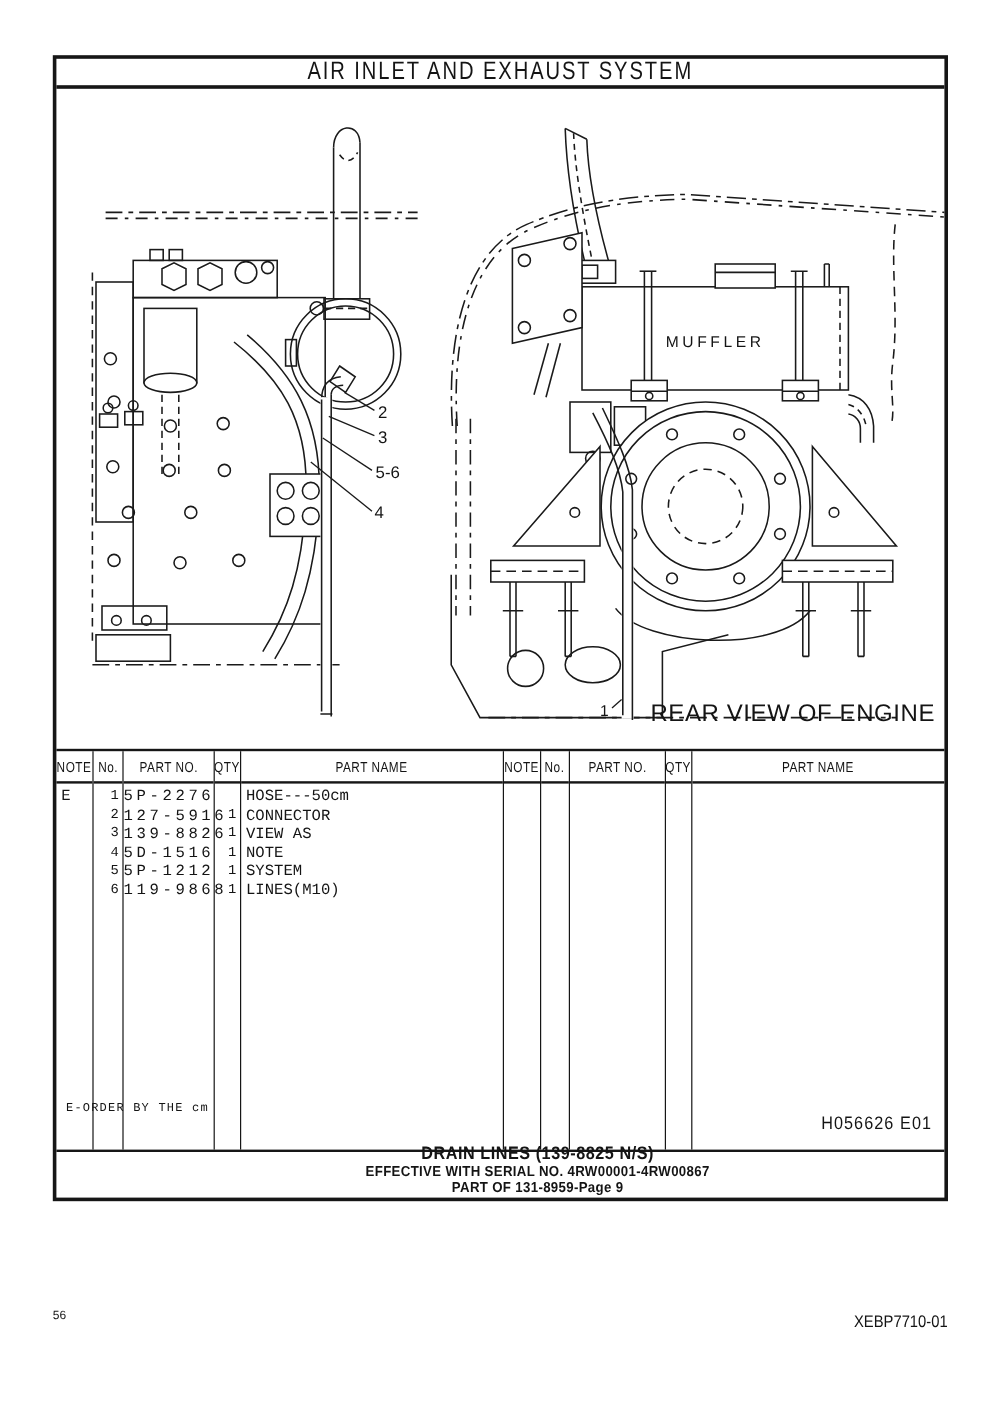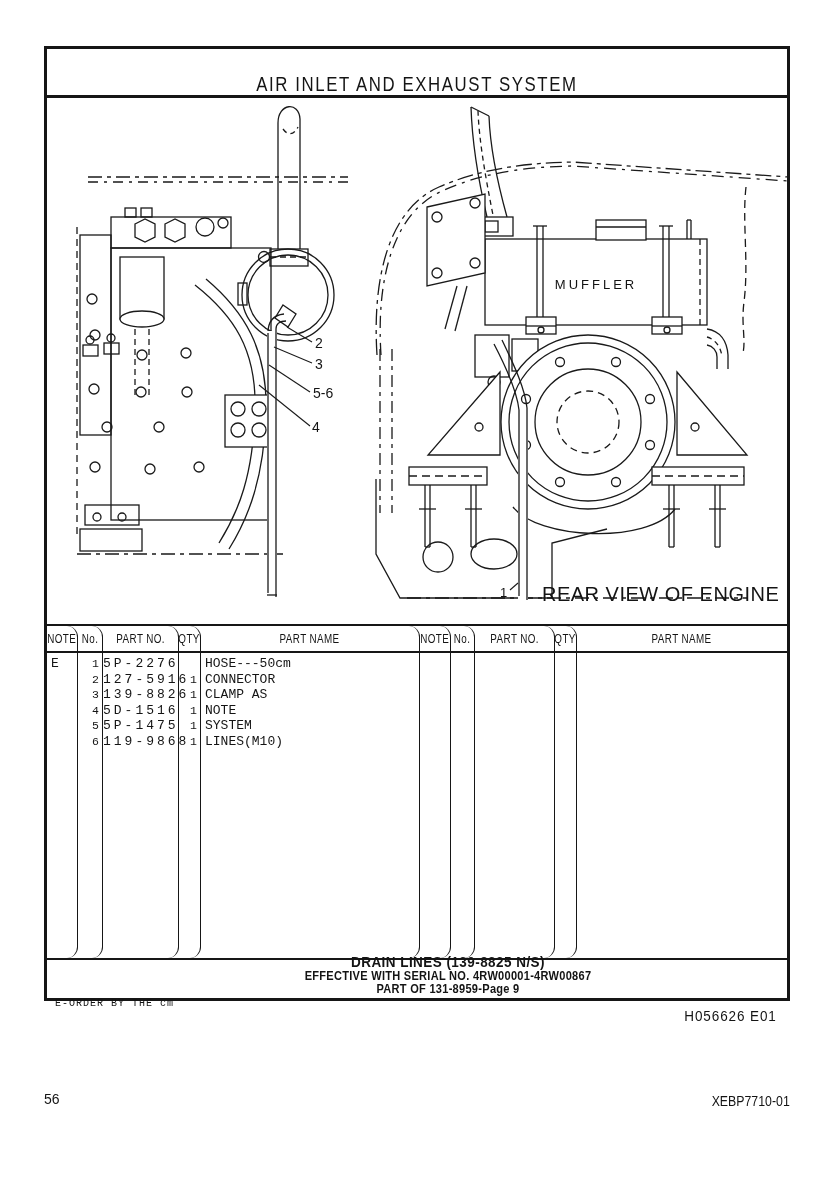--- a/index.html
+++ b/index.html
@@ -9,72 +9,72 @@
     font-family:"Liberation Sans", sans-serif; color:#141414;
     overflow:hidden;
   }
   .frame {
     position:absolute; left:44px; top:46px; width:746px; height:955px;
     border:3px solid #161616;
   }
   .title-band {
     position:absolute; left:0; top:0; width:100%; height:25px;
     border-bottom:3px solid #161616;
-    display:flex; align-items:center; justify-content:center;margin-top:24px;
+    display:flex; align-items:center; justify-content:center;
   }
   .title-text {
     font-size:21px; letter-spacing:2px; white-space:nowrap;
     transform:scaleX(0.8); font-weight:400;
   }
   .drawing-area { position:absolute; left:0; top:28px; width:740px; height:547px; }
   svg text { font-family:"Liberation Sans", sans-serif; fill:#141414; }
 
   
   .ptable {
     position:absolute; left:0; top:575px; width:740px; height:336px;
     border-top:2.5px solid #161616; border-bottom:2.5px solid #161616;
     display:flex;
   }
-  .col { height:100%; border-right:1.5px solid #161616;border-radius:11px; }
+  .col { height:100%; border-right:1.5px solid #161616; }
   .col:last-child { border-right:none; }
   .w-note1 { width:31px; }  .w-no1 { width:25px; }  .w-pn1 { width:76px; }
   .w-qty1 { width:22px; }   .w-name1 { width:219px; }
   .w-note2 { width:31px; }  .w-no2 { width:24px; }  .w-pn2 { width:80px; }
   .w-qty2 { width:22px; }   .w-name2 { flex:1; }
   .hcell {
     height:27px; border-bottom:2px solid #161616;
     display:flex; align-items:center; justify-content:center; overflow:hidden;
   }
   .htext { font-size:12px; letter-spacing:0.5px; transform:scaleX(0.82); white-space:nowrap; }
   .tbody { padding-top:3px; font-family:"Liberation Mono", monospace; }
   .tline { height:15.5px; line-height:15.5px; font-size:13px; white-space:nowrap; overflow:visible; }
   .al { padding-left:4px; text-align:left; }
   .ar { padding-right:3px; text-align:right; }
   .ac { text-align:center; }
   .sm { font-size:11.5px; }
   .pnspace { letter-spacing:3px; }
 
   
-  .footband { position:absolute; left:0; top:945px; width:740px; height:35px; }
+  .footband { position:absolute; left:0; top:866px; width:740px; height:35px; }
   .order-note {
     position:absolute; left:8px; top:4px;
     font-family:"Liberation Mono", monospace; font-size:10px; letter-spacing:1px;
   }
   .revision {
     position:absolute; right:10px; bottom:5px;
     font-size:15px; letter-spacing:1px; transform:scaleX(0.9); transform-origin:right;
   }
 
   
   .caption { position:absolute; left:0; top:954px; width:840px; text-align:center;margin-left:28px; }
   .cap1 { font-size:15px; letter-spacing:0.5px; transform:scaleX(0.9); line-height:16px; }
   .cap2, .cap3 { font-size:12px; letter-spacing:0.3px; transform:scaleX(0.92); line-height:13px; font-weight:700; }
   .cap1 { font-weight:700; }
 
-  .pageno { position:absolute; left:44px; top:1091px; font-size:14px; }
+  .pageno { position:absolute; left:44px; top:1091px; font-size:10px; }
   .formno { position:absolute; right:50px; top:1093px; font-size:14px; transform:scaleX(0.88); transform-origin:right; }
 </style>
 </head>
 <body>
 
 <div class="page">
   <div class="frame">
 
     <div class="title-band">
       <div class="title-text">AIR INLET AND EXHAUST SYSTEM</div>
@@ -310,21 +310,21 @@
       </div>
       <div class="col w-pn1">
         <div class="hcell">
             <span class="htext">PART NO.</span>
           </div>
         <div class="tbody">
           <div class="tline ac pnspace">5P-2276</div>
           <div class="tline ac pnspace">127-5916</div>
           <div class="tline ac pnspace">139-8826</div>
           <div class="tline ac pnspace">5D-1516</div>
-          <div class="tline ac pnspace">5P-1475</div>
+          <div class="tline ac pnspace">5P-1212</div>
           <div class="tline ac pnspace">119-9868</div>
         </div>
       </div>
       <div class="col w-qty1">
         <div class="hcell">
             <span class="htext">QTY</span>
           </div>
         <div class="tbody">
           <div class="tline ar sm"></div>
           <div class="tline ar sm">1</div>
@@ -334,21 +334,21 @@
           <div class="tline ar sm">1</div>
         </div>
       </div>
       <div class="col w-name1">
         <div class="hcell">
             <span class="htext">PART NAME</span>
           </div>
         <div class="tbody">
           <div class="tline al">HOSE---50cm</div>
           <div class="tline al">CONNECTOR</div>
-          <div class="tline al">CLAMP AS</div>
+          <div class="tline al">VIEW AS</div>
           <div class="tline al">NOTE</div>
           <div class="tline al">SYSTEM</div>
           <div class="tline al">LINES(M10)</div>
         </div>
       </div>
       <div class="col w-note2">
         <div class="hcell">
             <span class="htext">NOTE</span>
           </div>
       </div>

